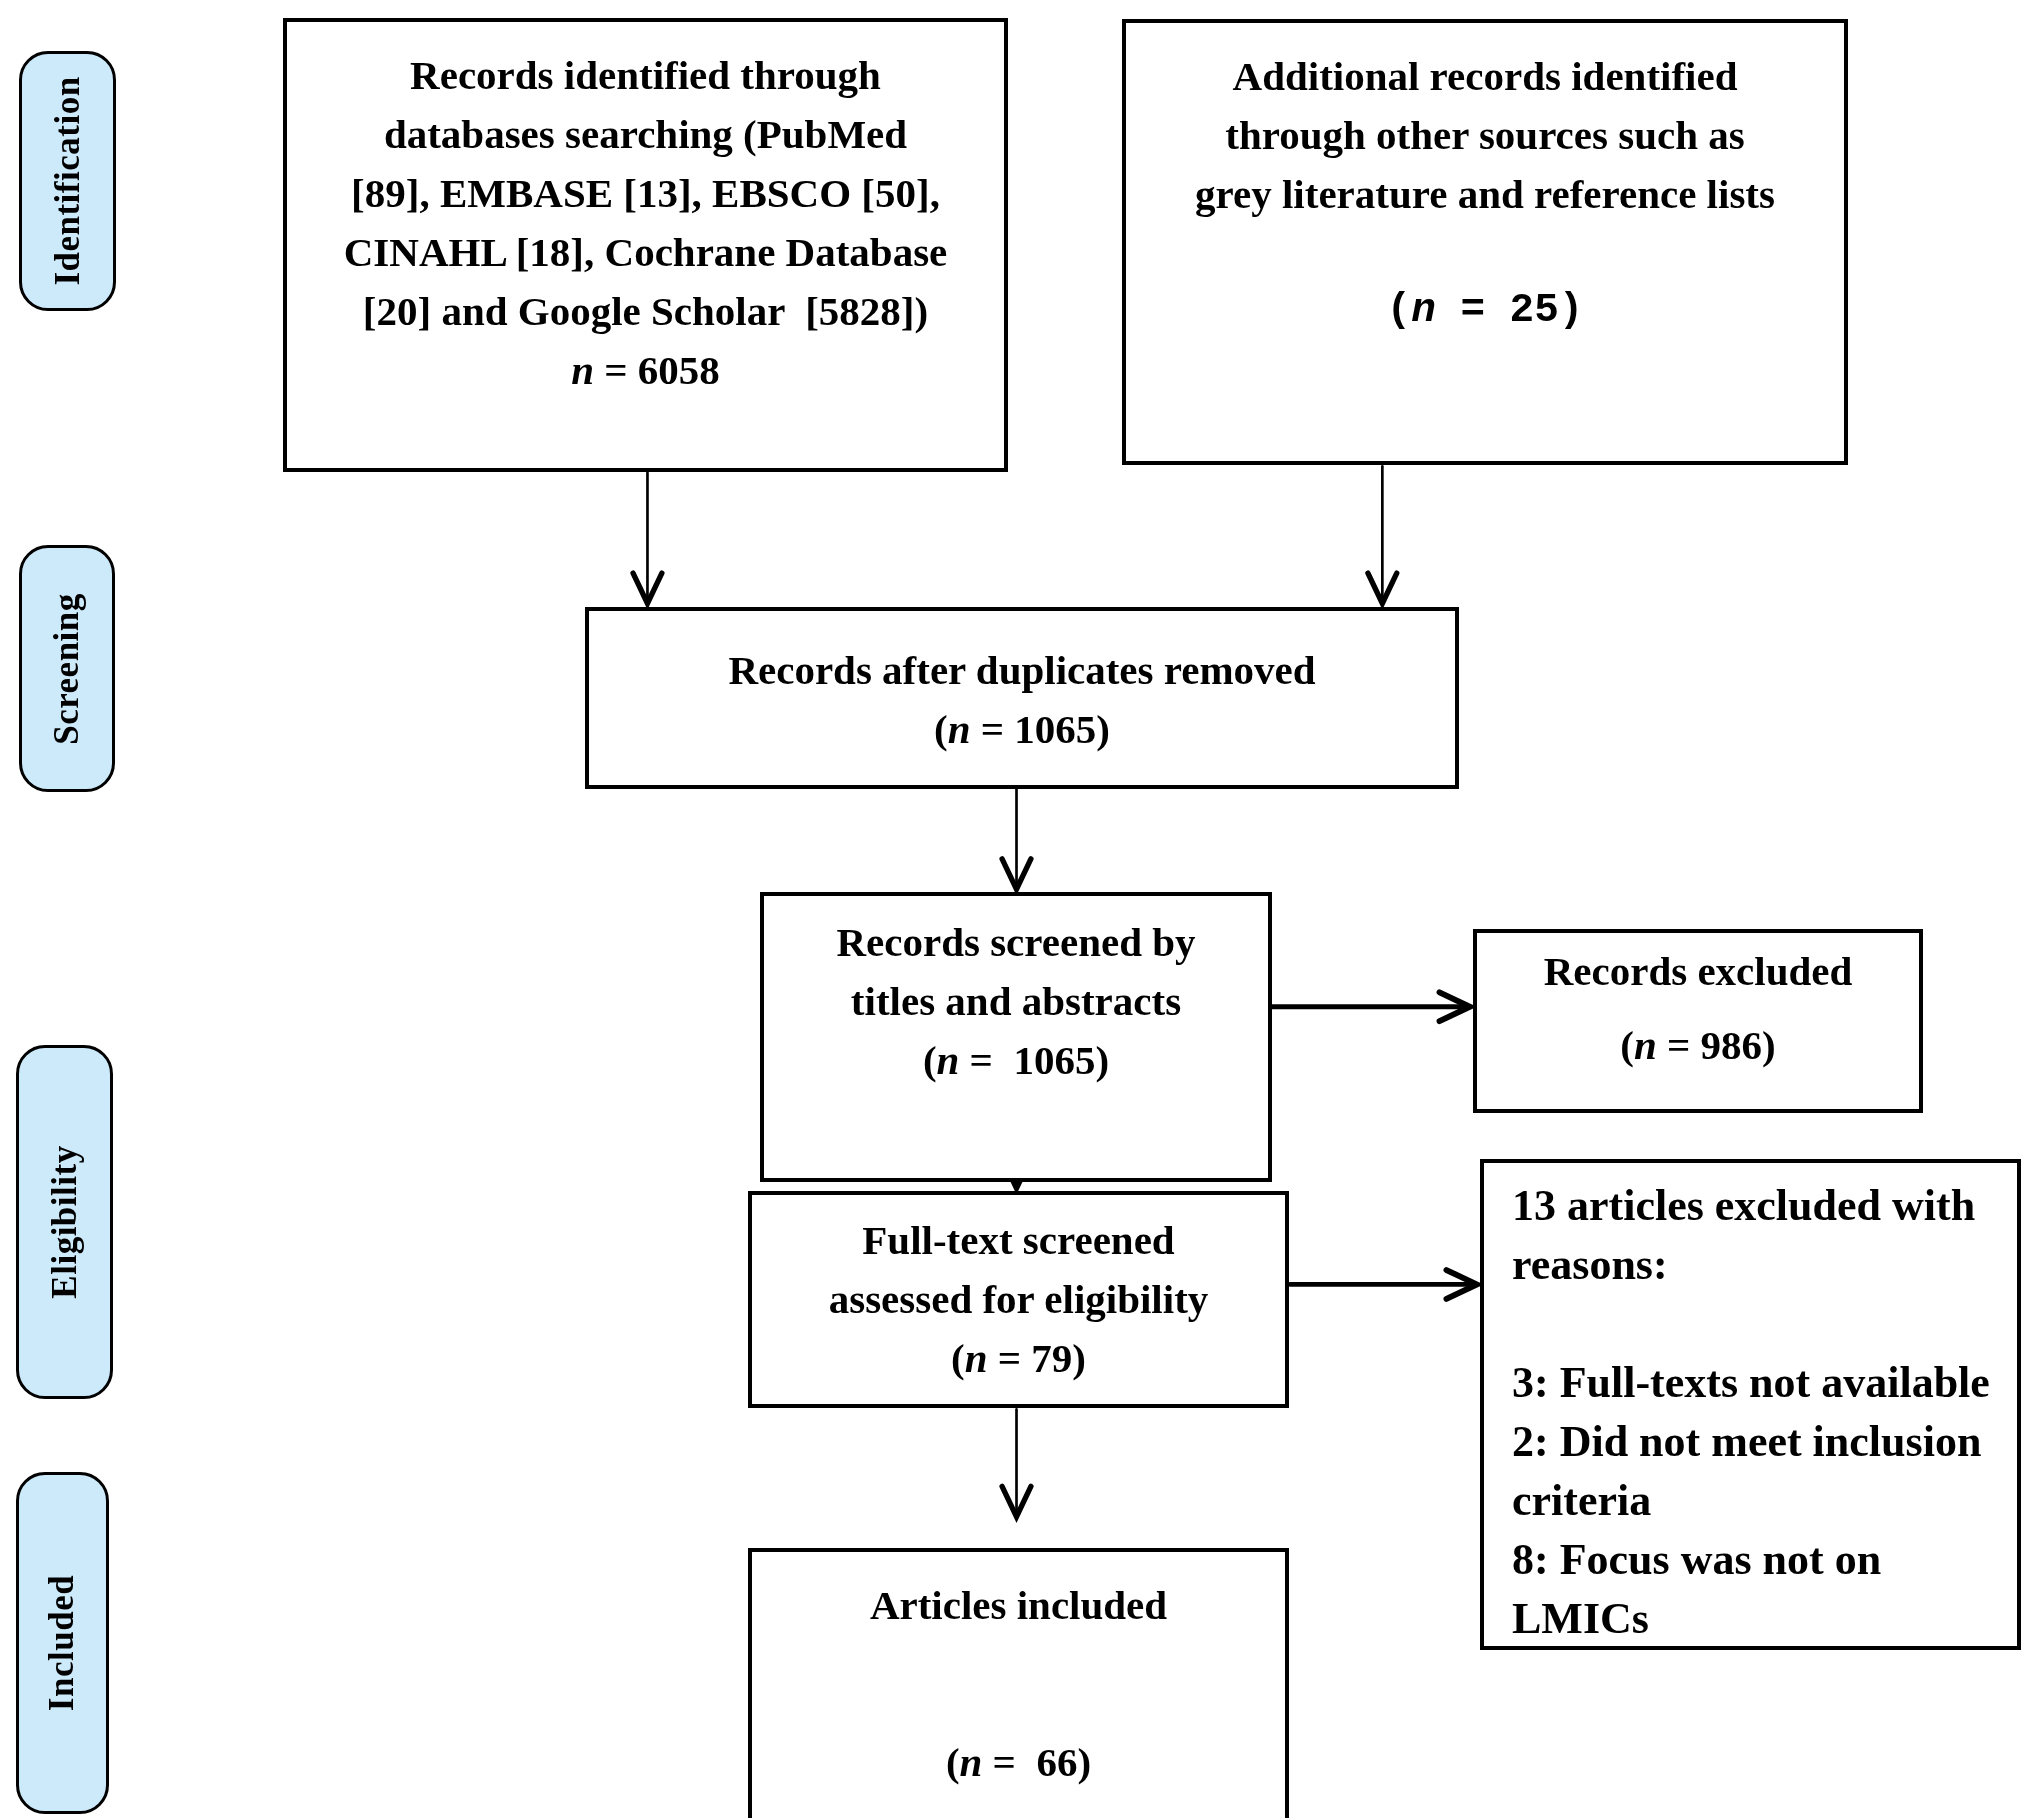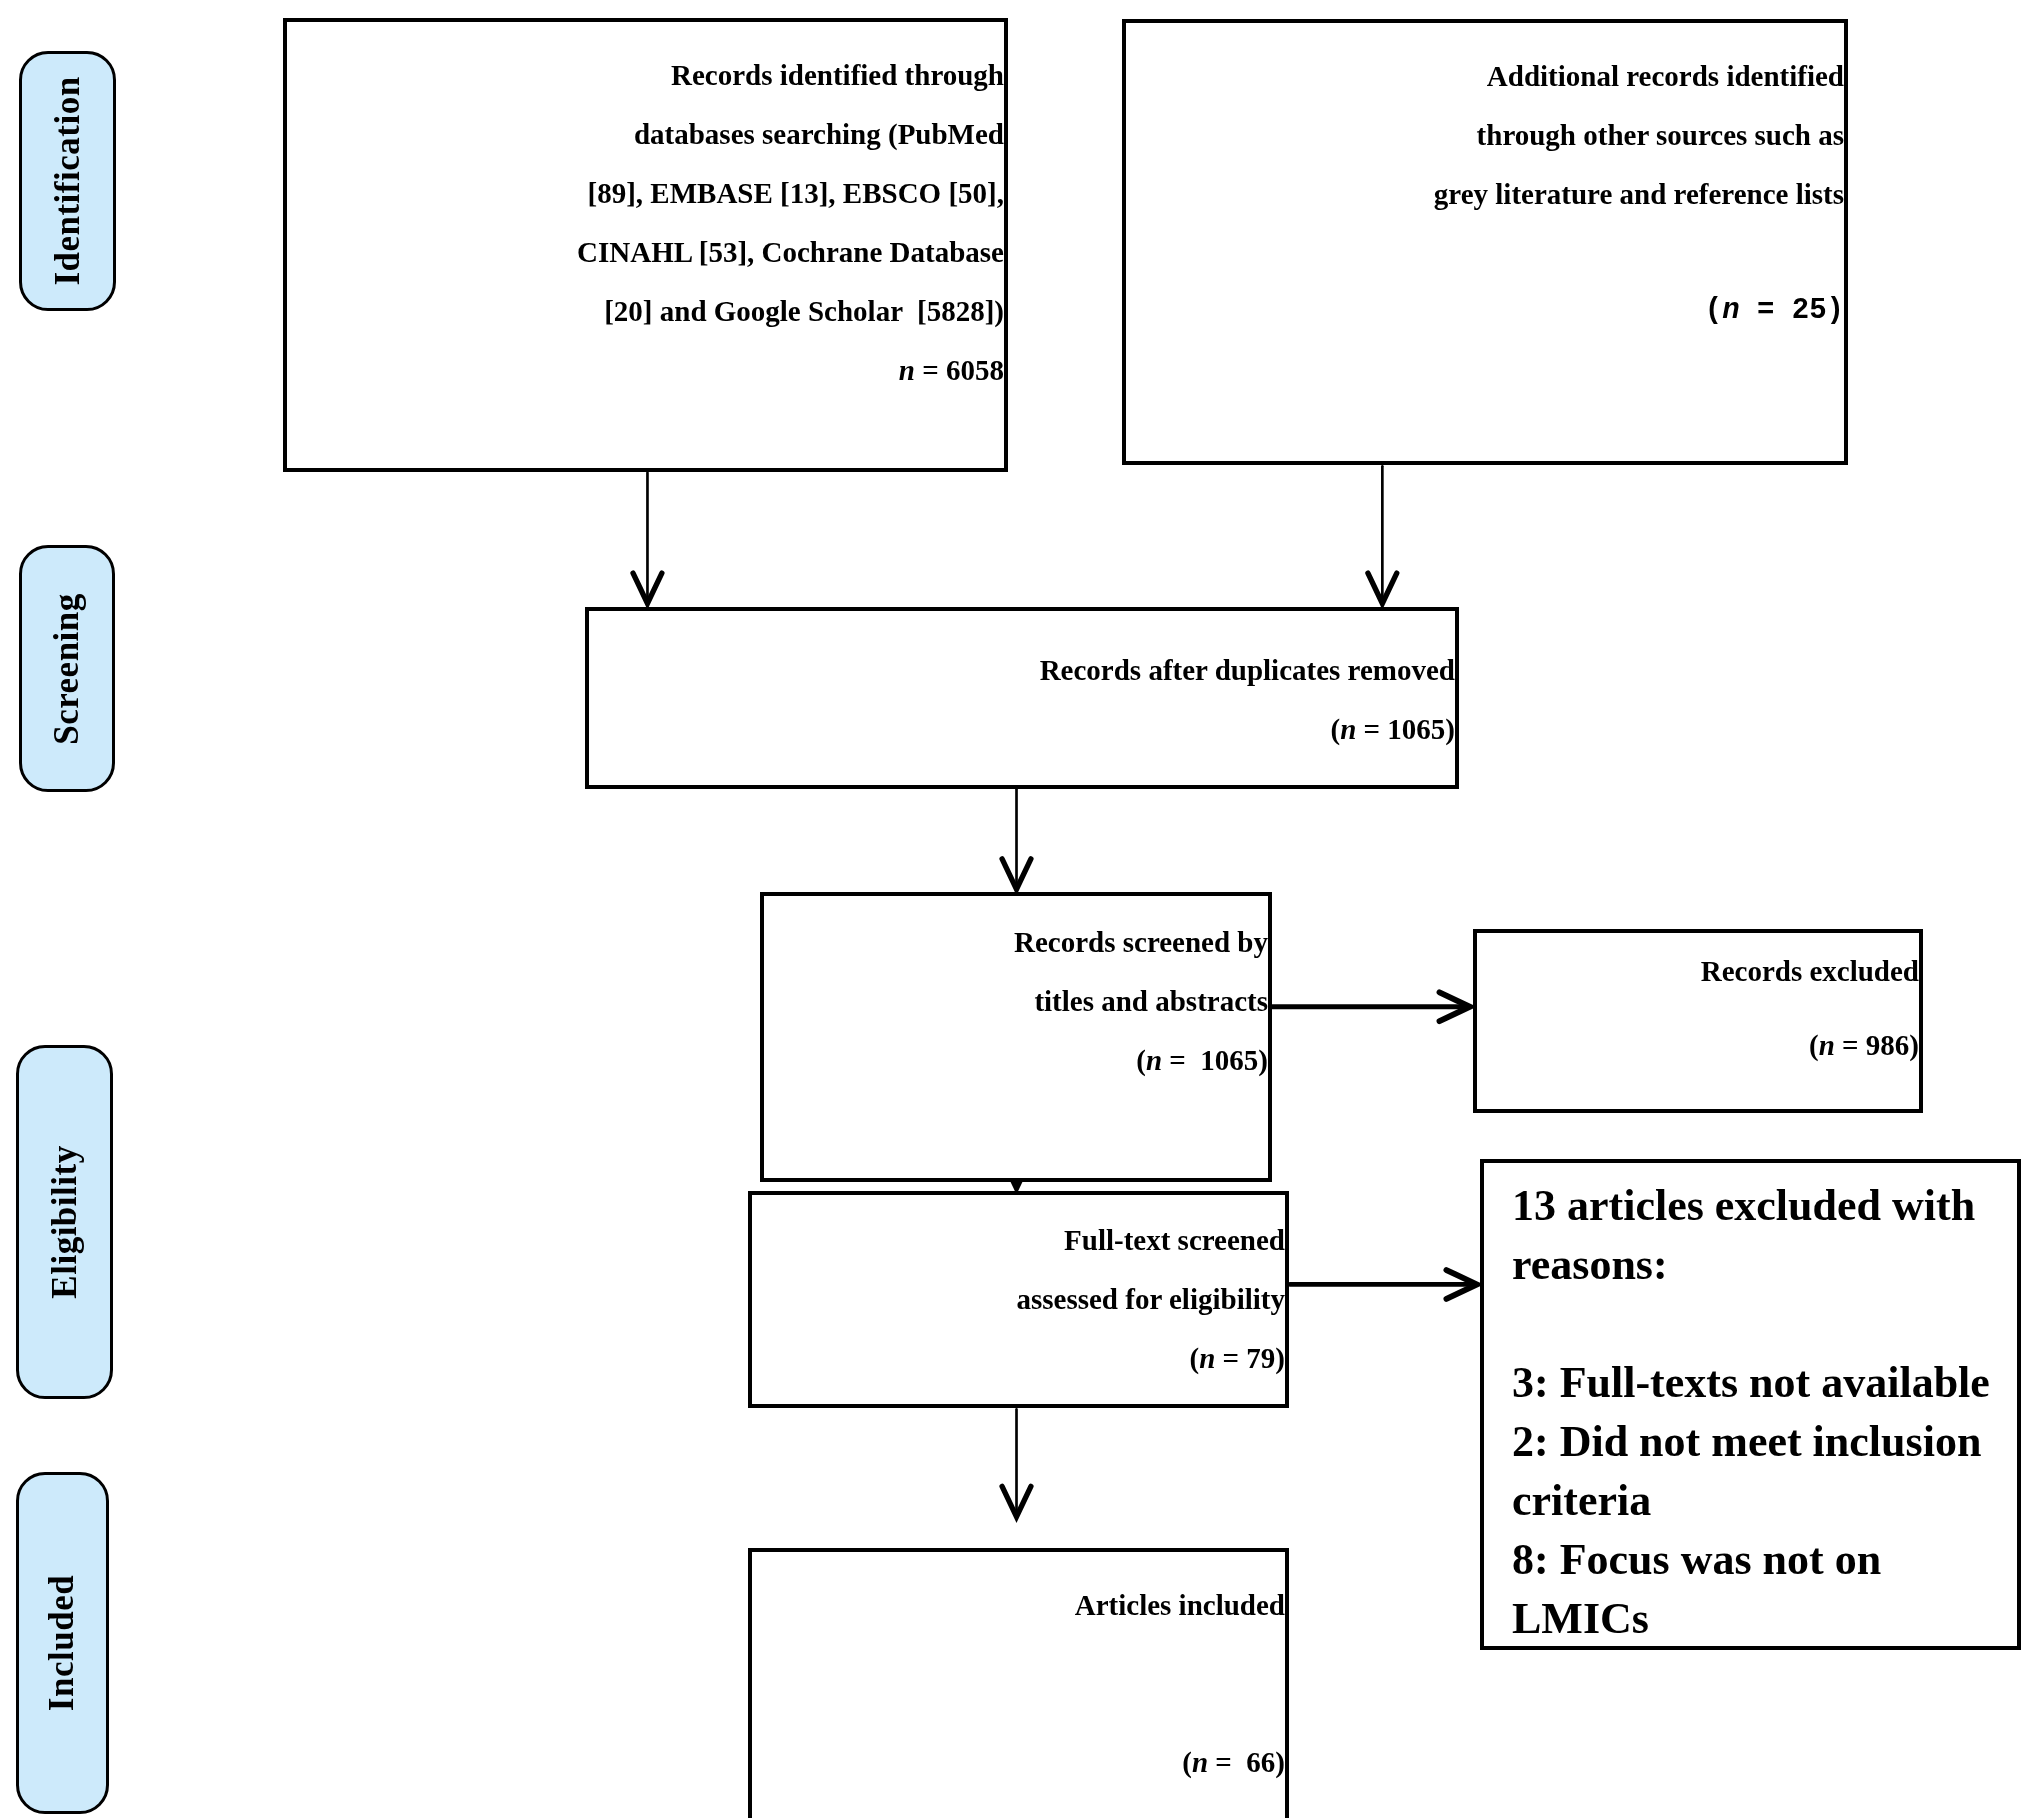--- a/index.html
+++ b/index.html
@@ -47,22 +47,22 @@
   #stage-screening      { left: 18.7px;  top: 545px; width: 96px; height: 247px; }
   #stage-eligibility    { left: 16px;  top: 1045px; width: 97px; height: 354px; }
   #stage-included       { left: 16px;  top: 1472px; width: 93px; height: 342px; }
 
   
   .box {
     position: absolute;
     background: #ffffff;
     border: 4.3px solid #000000;
     box-sizing: border-box;
-    text-align: right;
-    font-size: 29px;
+    text-align: center;
+    font-size: 41px;
     font-weight: bold;
     line-height: 59px;
   }
   .line, .stat { white-space: pre; }
   .nvar { font-style: italic; }
 
   #box-identified        { left: 283px;  top: 17.6px;   width: 725px; height: 454px; padding-top: 24px; }
   #box-identified .stat  { }
 
   #box-additional        { left: 1122px; top: 19px;   width: 726px; height: 446px; padding-top: 24px; }
@@ -132,21 +132,21 @@
     <span class="stage-text">Eligibility</span>
   </div>
   <div class="stage" id="stage-included">
     <span class="stage-text">Included</span>
   </div>
 
   <div class="box" id="box-identified">
     <div class="line">Records identified through</div>
     <div class="line">databases searching (PubMed</div>
     <div class="line">[89], EMBASE [13], EBSCO [50],</div>
-    <div class="line">CINAHL [53], Cochrane Database</div>
+    <div class="line">CINAHL [18], Cochrane Database</div>
     <div class="line">[20] and Google Scholar  [5828])</div>
     <div class="stat"><span></span><span class="nvar">n</span><span> = 6058</span></div>
   </div>
 
   <div class="box" id="box-additional">
     <div class="line">Additional records identified</div>
     <div class="line">through other sources such as</div>
     <div class="line">grey literature and reference lists</div>
     <div class="stat"><span>(</span><span class="nvar">n</span><span> = 25)</span></div>
   </div>

